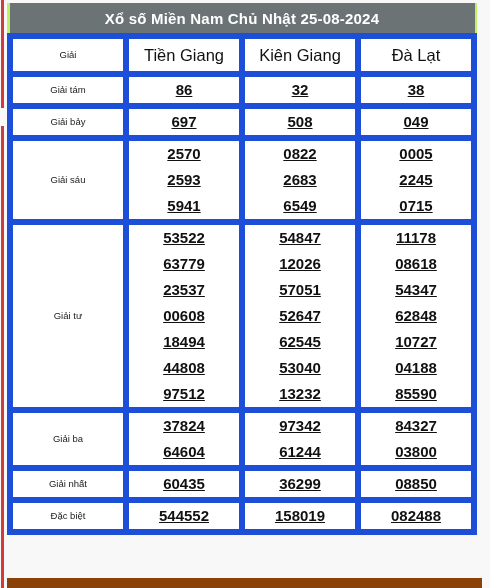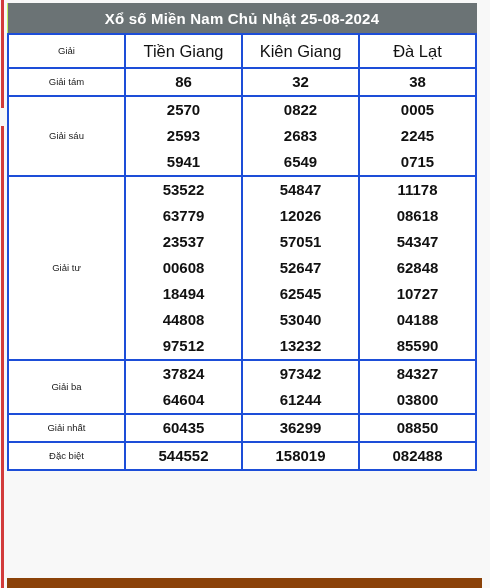--- a/index.html
+++ b/index.html
@@ -47,21 +47,21 @@
     position: absolute;
     left: 7px;
     top: 3px;
     width: 470px;
     border-collapse: collapse;
     background: #bef264;
     table-layout: fixed;
   }
 
   #result-table td, #result-table th {
-    border: 2px solid #1d4ed8;
+    border: 6px solid #1d4ed8;
     text-align: center;
     vertical-align: middle;
     padding: 0;
     background: #ffffff;
   }
 
   .title-cell {
     background: #6b7375 !important;
     color: #ffffff;
     font-size: 15px;
@@ -104,20 +104,21 @@
 
   .stack {
     padding: 0;
   }
   .stack .line {
     font-size: 15px;
     font-weight: bold;
     color: #111111;
     line-height: 26px;
     height: 26px;
+    text-decoration: underline;
   }
 </style>
 </head>
 <body>
 
 <div id="left-rail"></div>
 <div id="left-rail-gap"></div>
 
 <table id="result-table">
   <tbody id="table-body">
@@ -133,20 +134,32 @@
       <tr>
         <td class="prize-label">Giải tám</td>
         <td class="stack">
           <div class="line num red big">86</div>
         </td>
         <td class="stack">
           <div class="line num red big">32</div>
         </td>
         <td class="stack">
           <div class="line num red big">38</div>
+        </td>
+      </tr>
+      <tr>
+        <td class="prize-label">Giải bảy</td>
+        <td class="stack">
+          <div class="line num">697</div>
+        </td>
+        <td class="stack">
+          <div class="line num">508</div>
+        </td>
+        <td class="stack">
+          <div class="line num">049</div>
         </td>
       </tr>
       <tr>
         <td class="prize-label">Giải sáu</td>
         <td class="stack">
           <div class="line num">2570</div>
           <div class="line num">2593</div>
           <div class="line num">5941</div>
         </td>
         <td class="stack">

